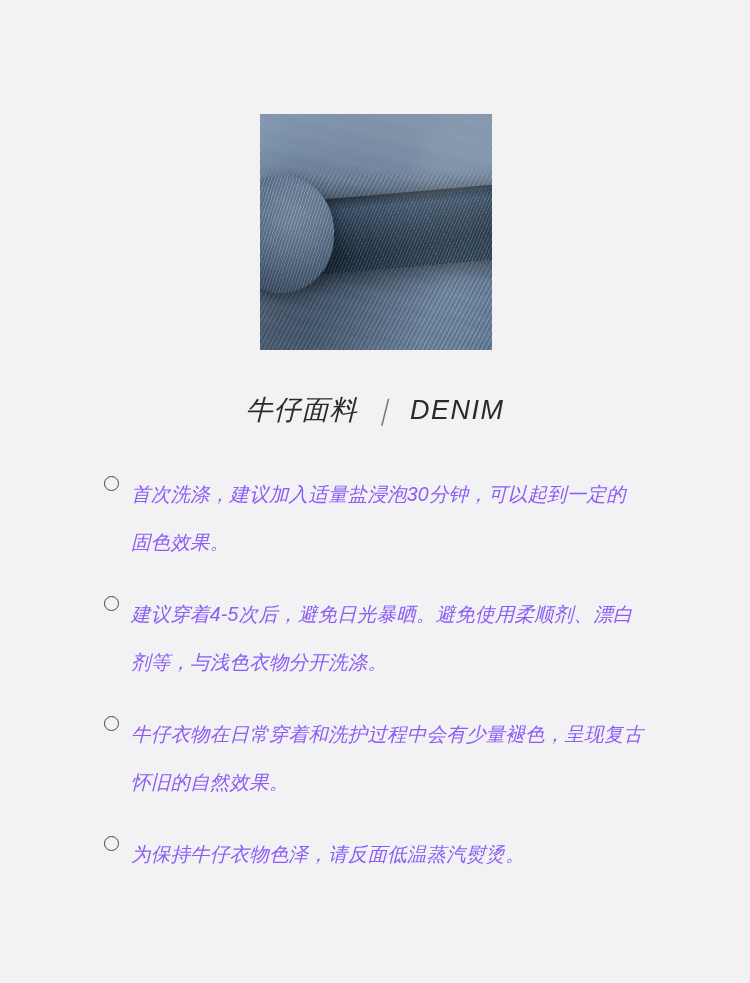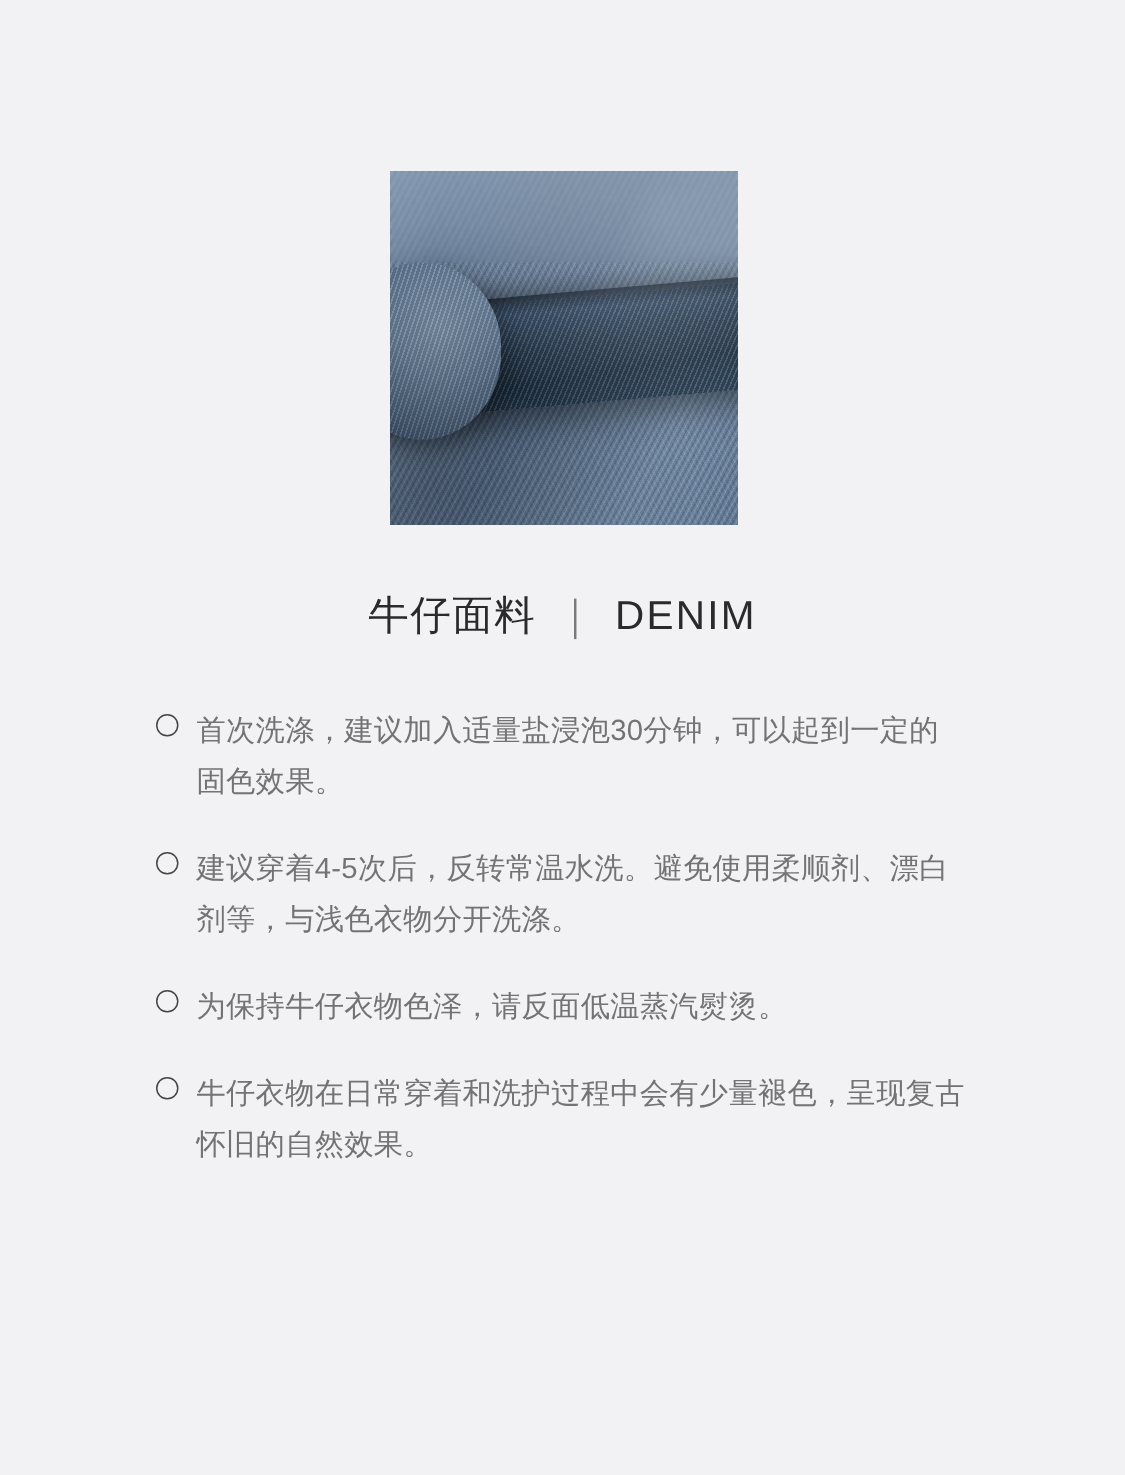--- a/index.html
+++ b/index.html
@@ -11,20 +11,21 @@
     height: 983px;
     background: #f2f2f4;
     font-family: "Liberation Sans", sans-serif;
     overflow: hidden;
   }
   .page {
     position: relative;
     width: 750px;
     height: 983px;
     box-sizing: border-box;
+    font-style: italic;
   }
 
   
   .hero-wrap {
     position: absolute;
     top: 114px;
     left: 260px;
     width: 232px;
     height: 236px;
   }
@@ -201,22 +202,22 @@
     height: 15px;
     border: 1.6px solid #454545;
     border-radius: 50%;
     margin-top: 6px;
     margin-right: 12px;
     box-sizing: border-box;
   }
   .care-text {
     flex: 1 1 auto;
     font-size: 19.5px;
-    line-height: 34px;
-    color: #737373;
+    line-height: 48px;
+    color: #8b5cf6;
     letter-spacing: 0.2px;
   }
 </style>
 </head>
 <body>
 
 <div class="page">
 
   <div class="hero-wrap">
     <div class="hero">
@@ -243,29 +244,29 @@
 
   <div class="care-list">
 
     <div class="care-item">
       <span class="bullet"></span>
       <span class="care-text">首次洗涤，建议加入适量盐浸泡30分钟，可以起到一定的固色效果。</span>
     </div>
 
     <div class="care-item">
       <span class="bullet"></span>
-      <span class="care-text">建议穿着4-5次后，反转常温水洗。避免使用柔顺剂、漂白剂等，与浅色衣物分开洗涤。</span>
-    </div>
-
+      <span class="care-text">建议穿着4-5次后，避免日光暴晒。避免使用柔顺剂、漂白剂等，与浅色衣物分开洗涤。</span>
+    </div>
+
+
+    <div class="care-item">
+      <span class="bullet"></span>
+      <span class="care-text">牛仔衣物在日常穿着和洗护过程中会有少量褪色，呈现复古怀旧的自然效果。</span>
+    </div>
 
     <div class="care-item">
       <span class="bullet"></span>
       <span class="care-text">为保持牛仔衣物色泽，请反面低温蒸汽熨烫。</span>
     </div>
 
-    <div class="care-item">
-      <span class="bullet"></span>
-      <span class="care-text">牛仔衣物在日常穿着和洗护过程中会有少量褪色，呈现复古怀旧的自然效果。</span>
-    </div>
-
   </div>
 
 </div>
 
 </body></html>

